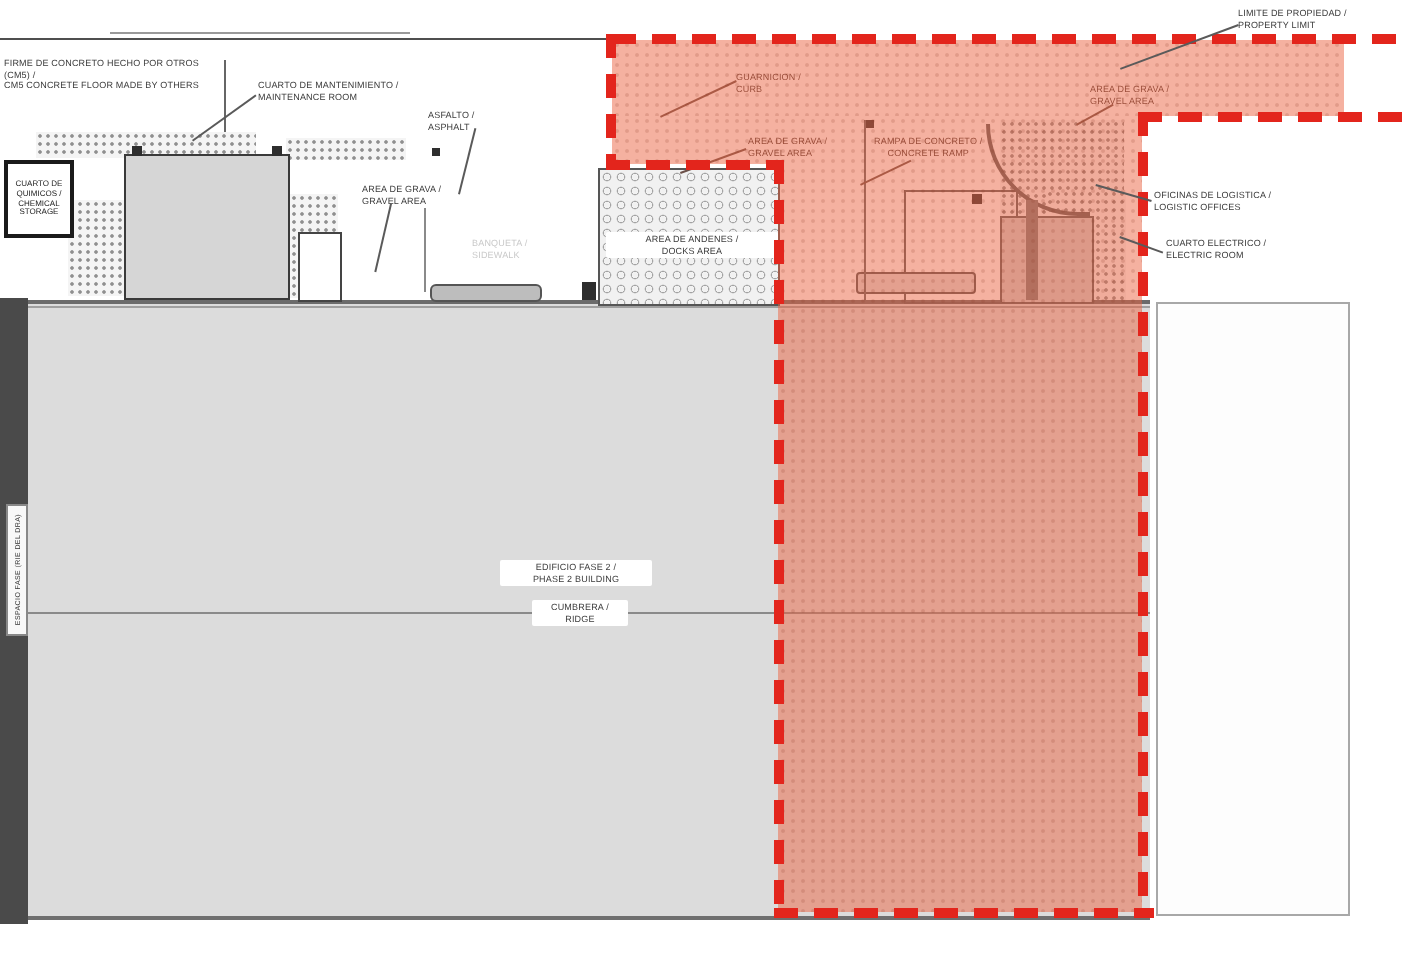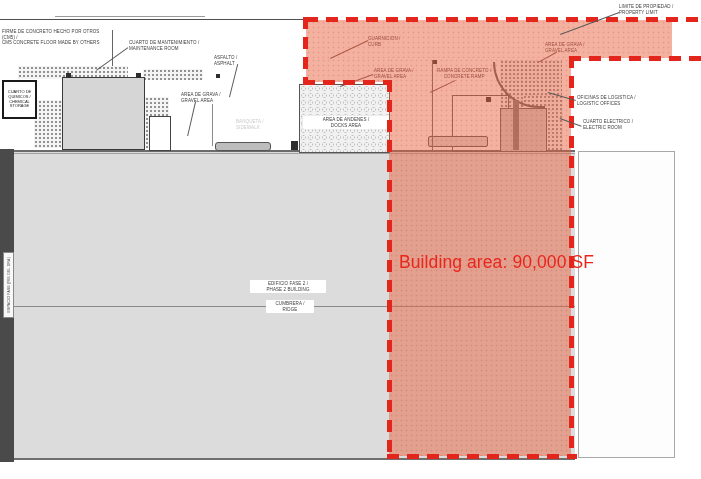--- a/index.html
+++ b/index.html
@@ -234,15 +234,14 @@
   <div class="lbl box-lbl" id="phase2-label">
     <div>EDIFICIO FASE 2 /</div>
     <div>PHASE 2 BUILDING</div>
   </div>
 
   <div class="lbl box-lbl" id="ridge-label">
     <div>CUMBRERA /</div>
     <div>RIDGE</div>
   </div>
 
-  <div class="abs" id="building-area-callout">Building area: 90,000 SF</div>
 
 </div>
 
 </body></html>

